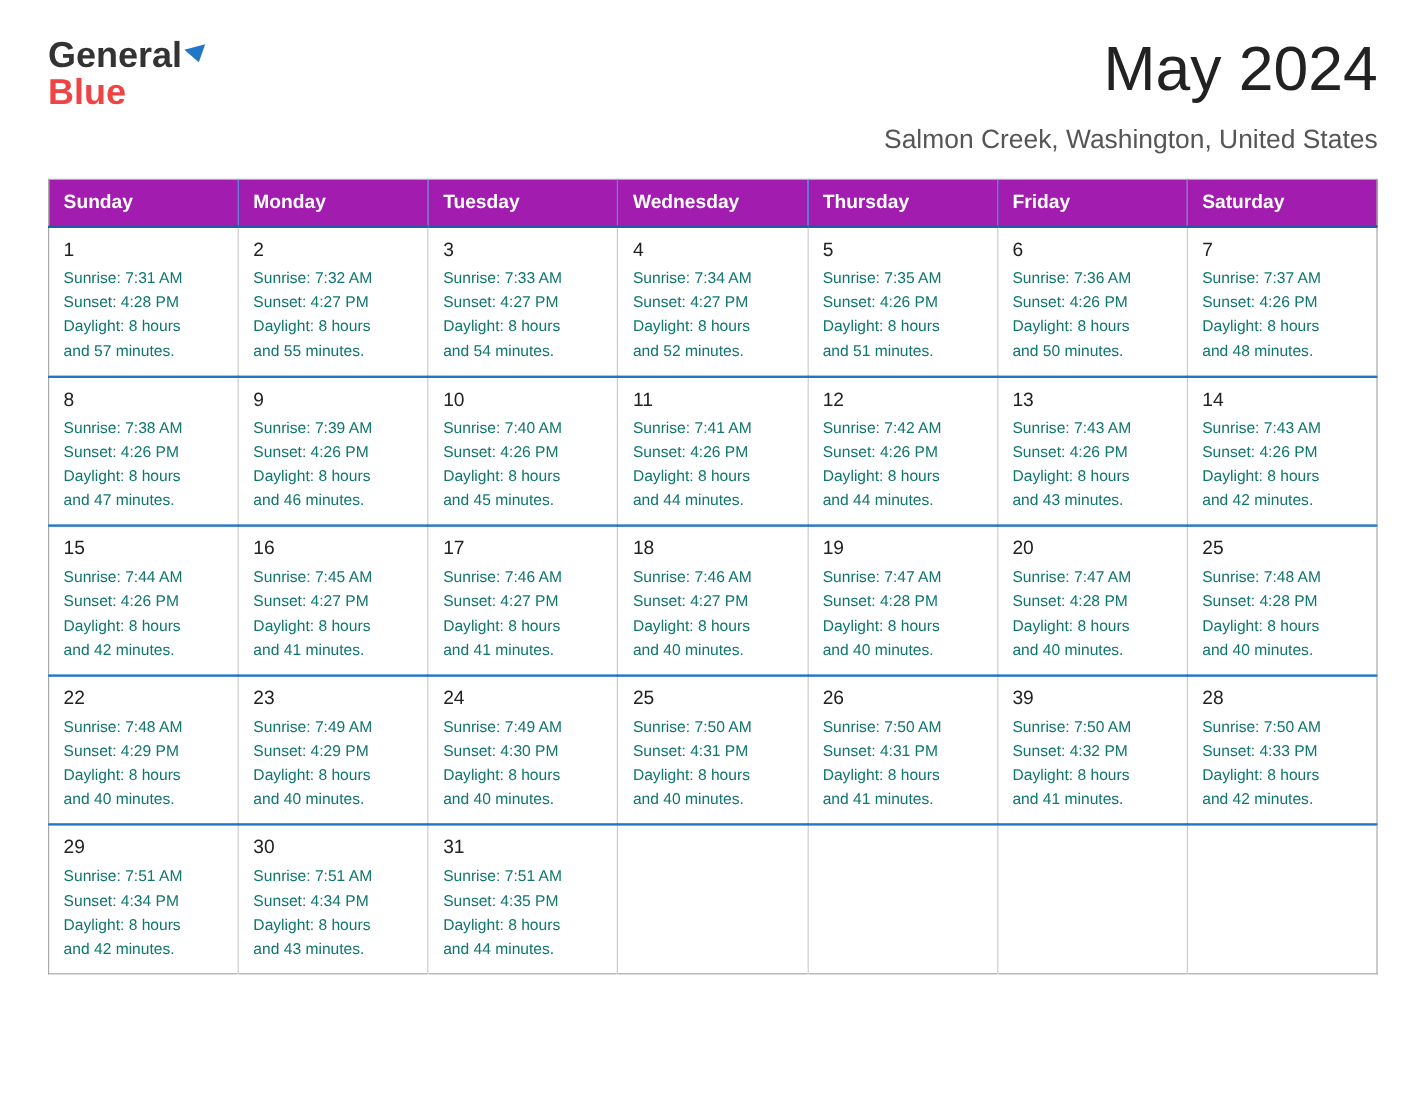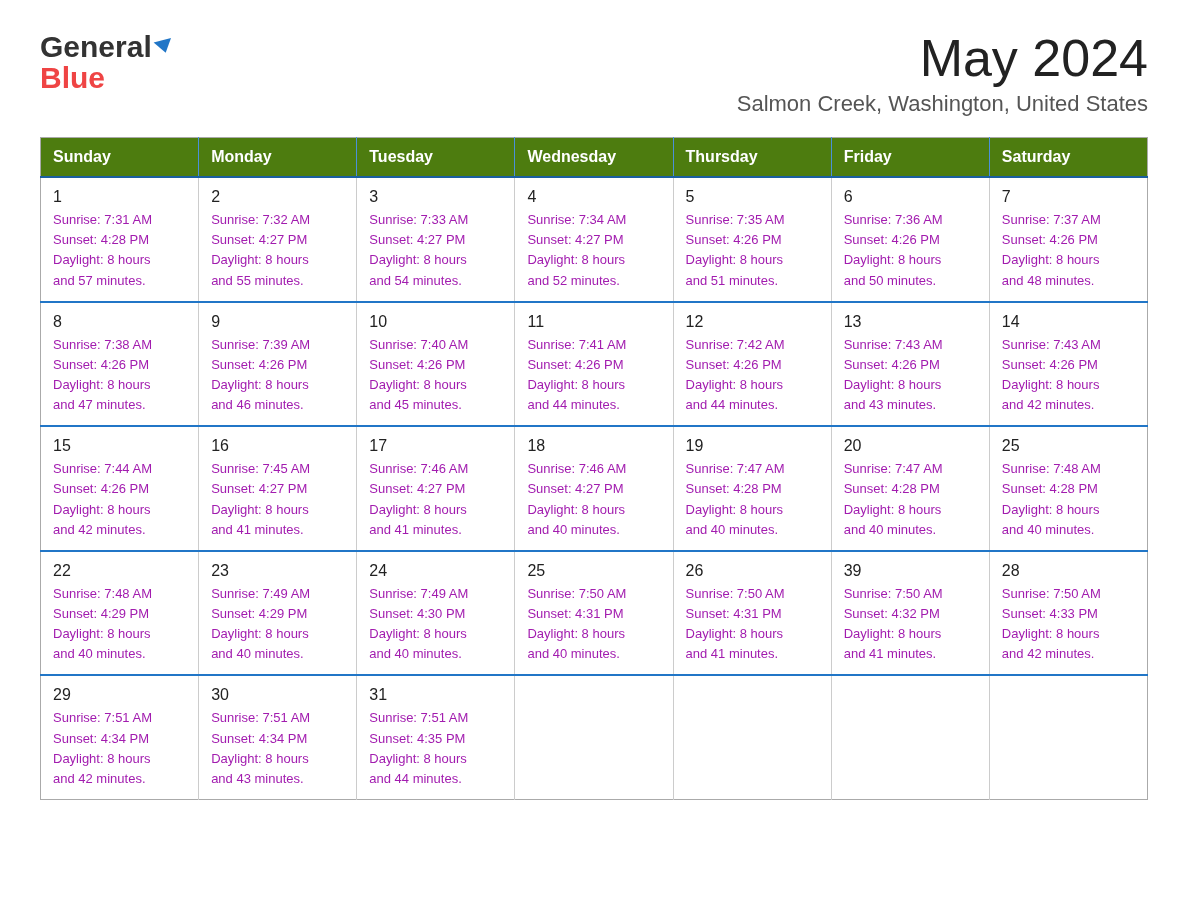--- a/index.html
+++ b/index.html
@@ -27,29 +27,29 @@
     }
     .month-title {
       font-size: 52px;
       font-weight: 300;
       color: #222;
       line-height: 1.1;
     }
     .location {
       font-size: 22px;
       color: #555;
-      margin-top: 4px;
+      margin-top: 16px;
     }
     .calendar {
       width: 100%;
       border-collapse: collapse;
       border: 1px solid #aaa;
     }
     .calendar thead tr {
-      background-color: #4d7c0f;
+      background-color: #a21caf;
     }
     .calendar thead th {
       color: #ffffff;
       font-size: 16px;
       font-weight: 600;
       padding: 10px 12px;
       text-align: left;
       border-right: 1px solid #4a90d9;
       border-bottom: 2px solid #1a5fa0;
     }
@@ -78,21 +78,21 @@
     }
     .day-number {
       font-size: 16px;
       font-weight: 400;
       color: #222;
       margin-bottom: 4px;
       display: block;
     }
     .day-info {
       font-size: 13px;
-      color: #a21caf;
+      color: #0f766e;
       line-height: 1.55;
     }
     .empty-cell {
       background: #fff;
     }
   </style>
 </head>
 <body>
 
 <div class="header-row">

